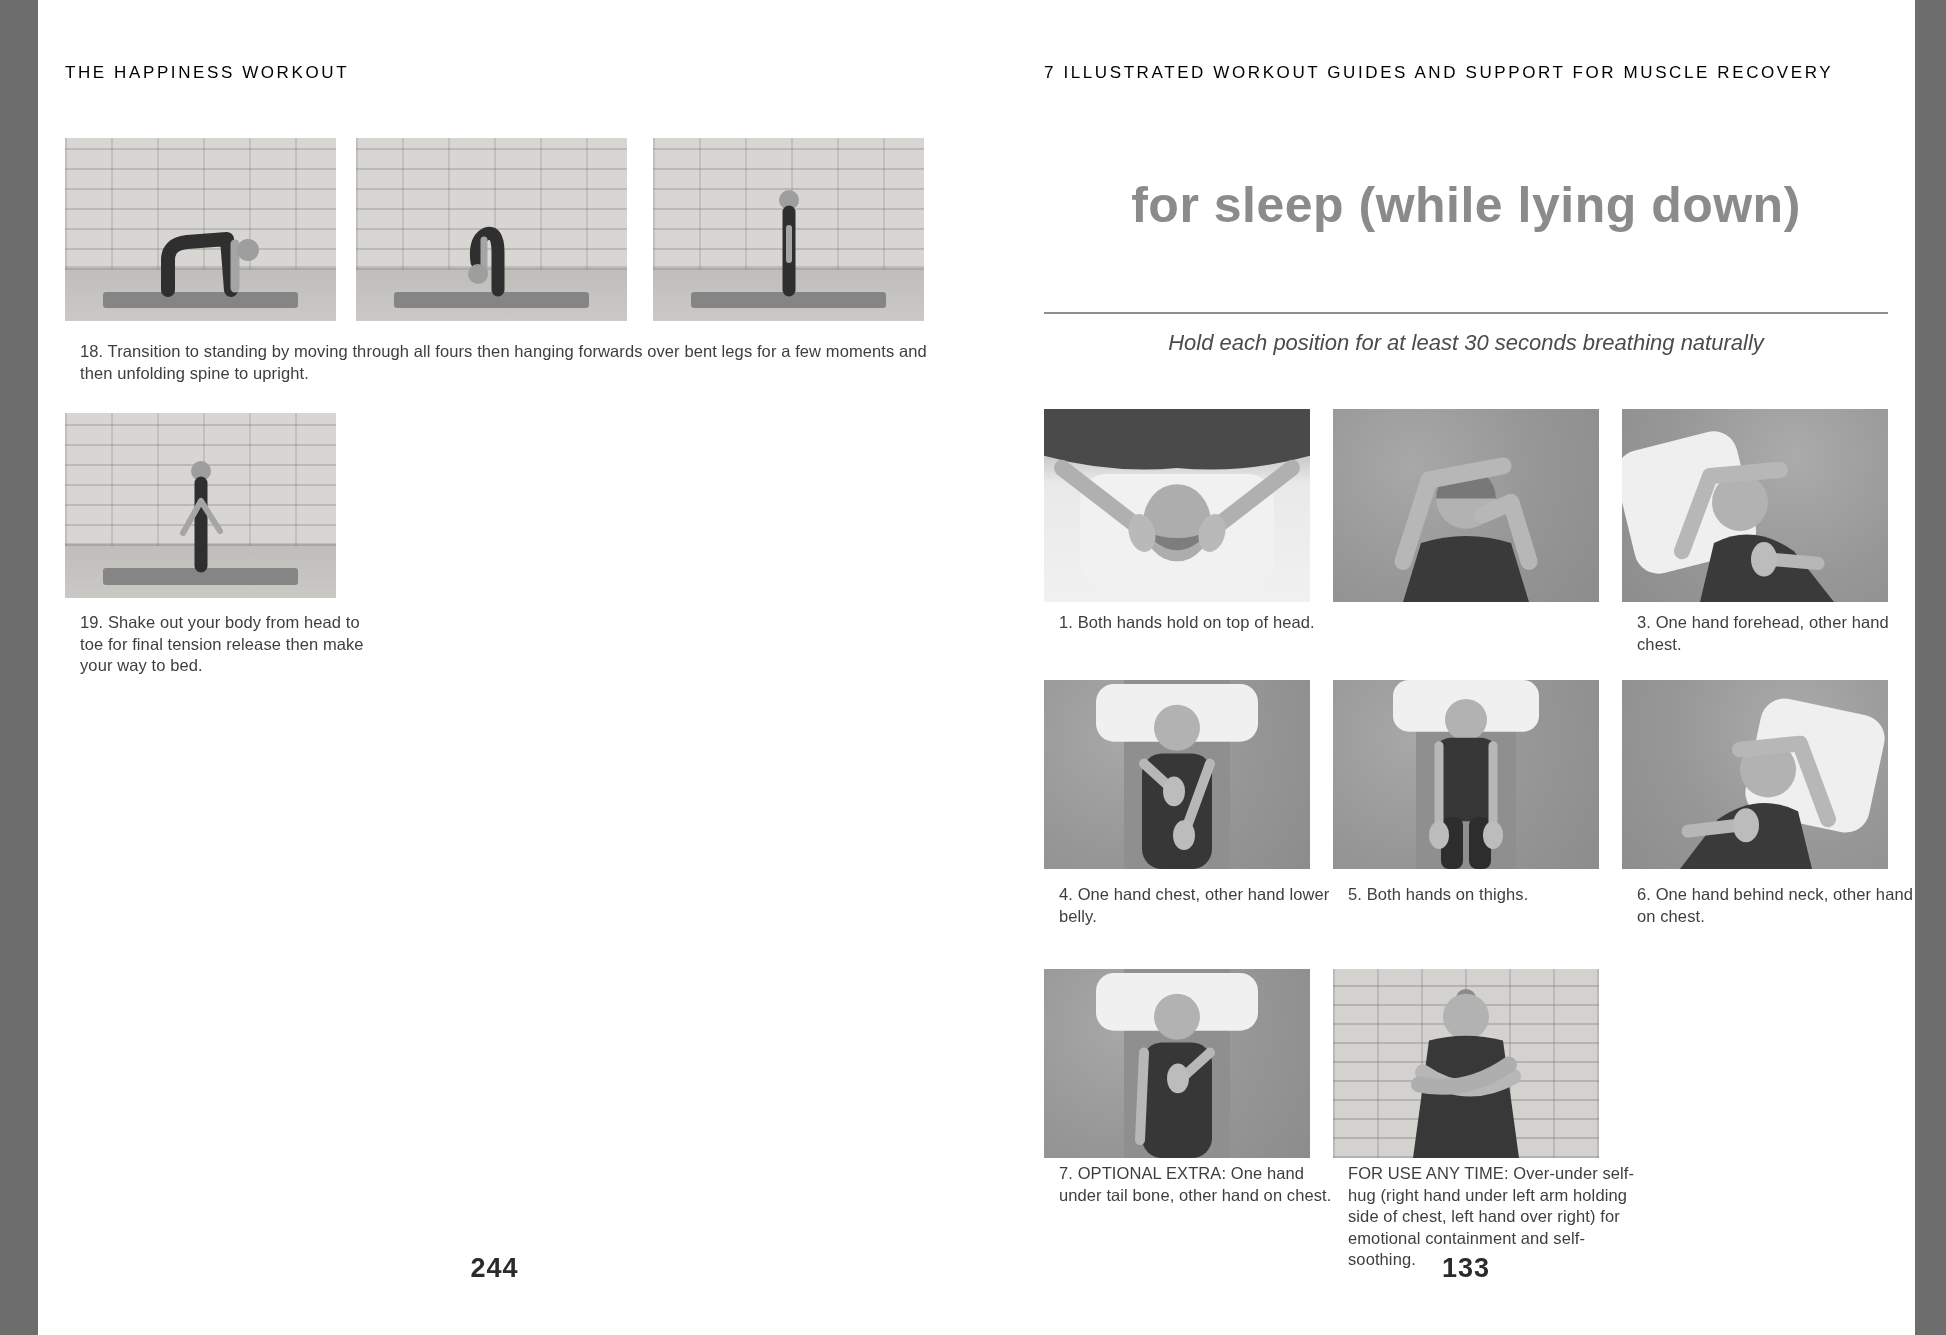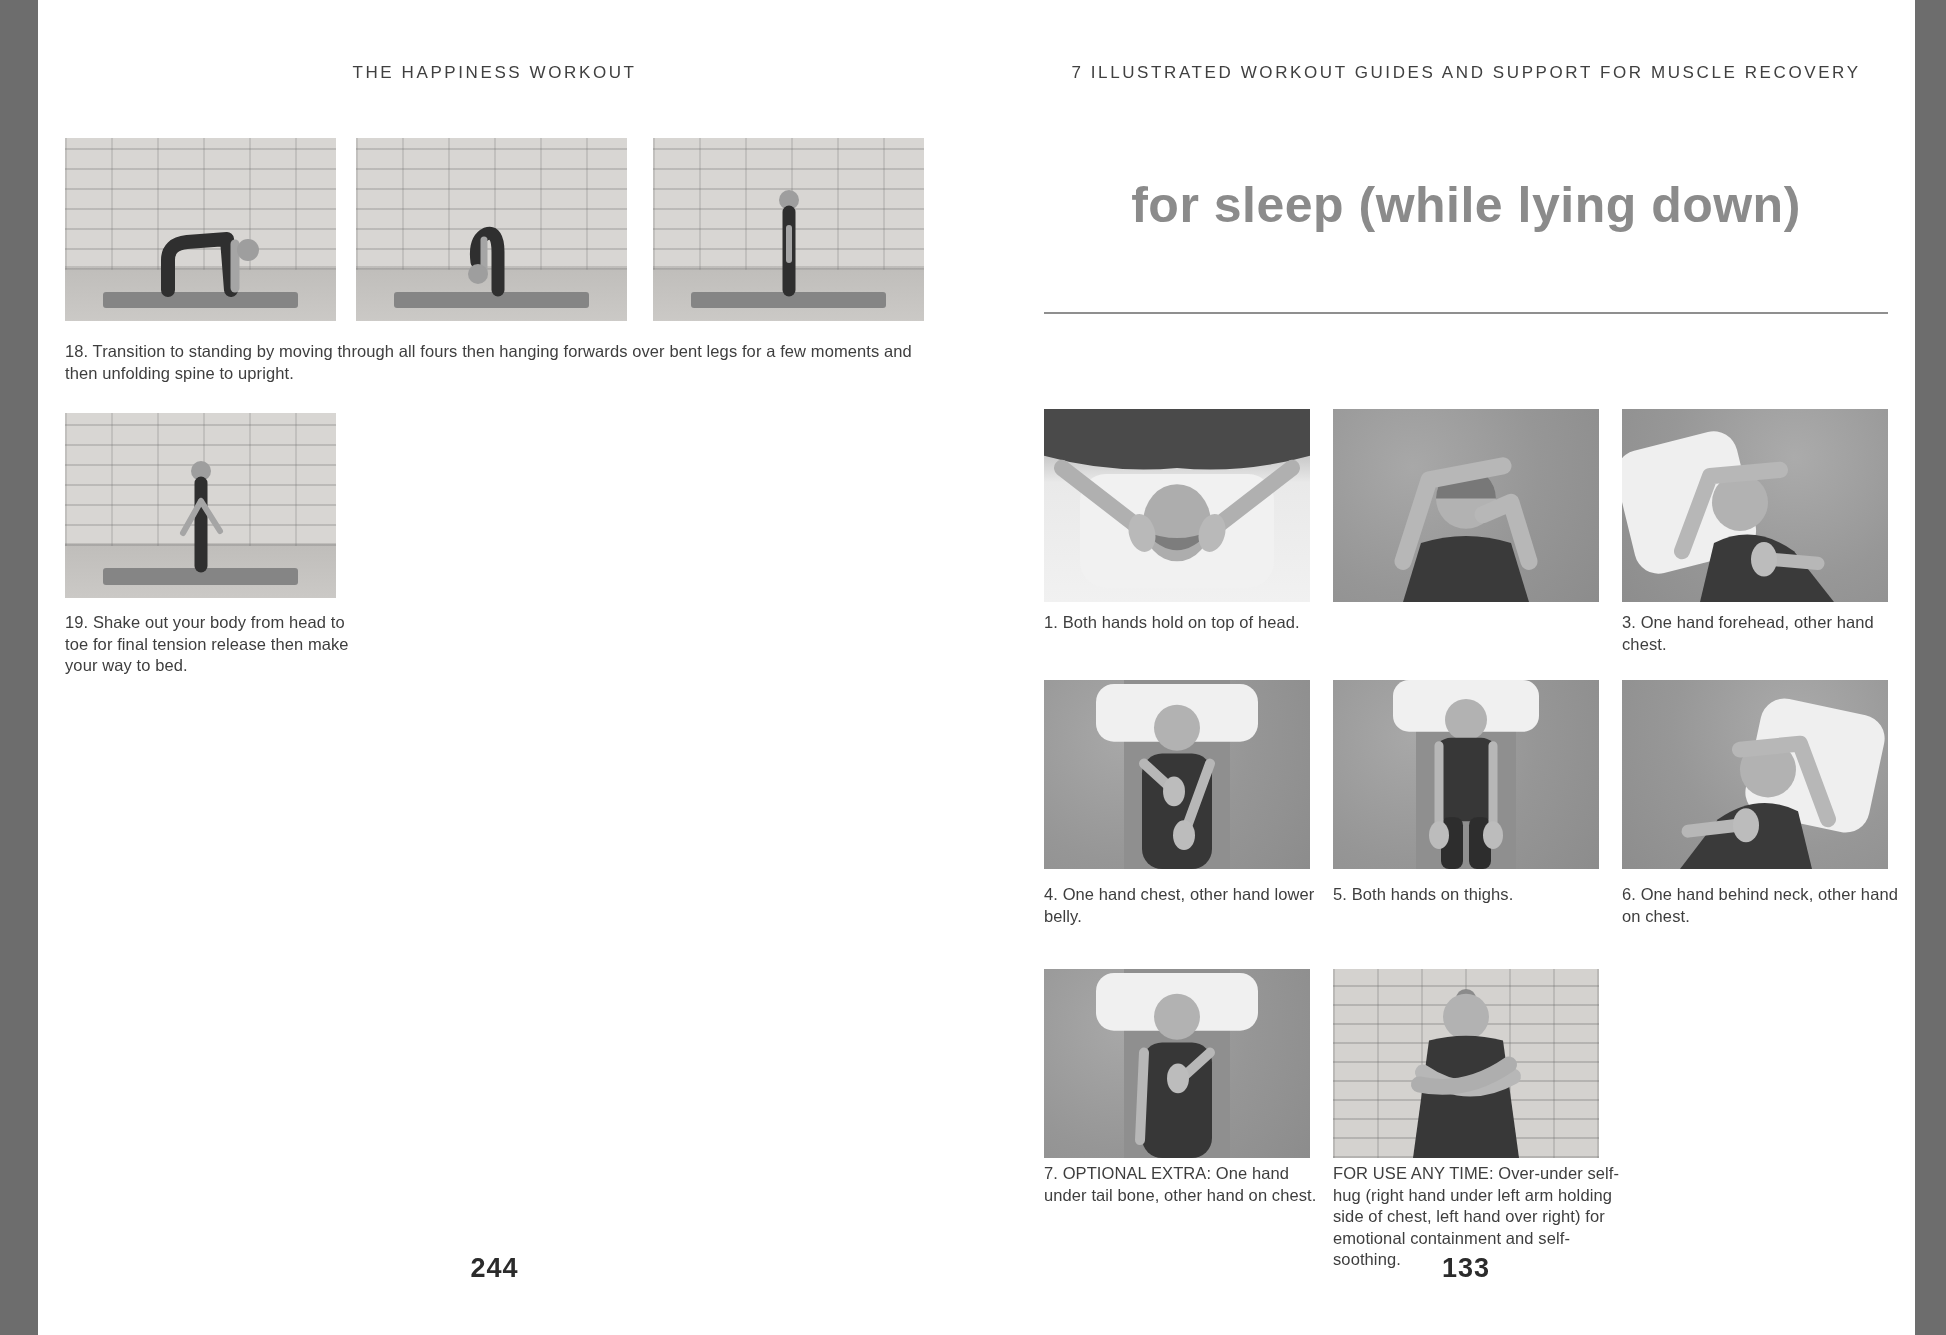--- a/index.html
+++ b/index.html
@@ -1,22 +1,22 @@
 <!DOCTYPE html>
 <html><head>
 <meta charset="utf-8">
 <style>
   html,body{margin:0;padding:0;background:#ffffff;}
   .spread{position:relative;width:1946px;height:1335px;background:#ffffff;overflow:hidden;
           font-family:"Liberation Sans",sans-serif;}
   .edge{position:absolute;top:0;height:1335px;background:#6d6d6d;}
   .edge.left{left:0;width:38px;}
   .edge.right{left:1915px;width:31px;}
-  .running-head{position:absolute;font-size:17px;letter-spacing:2.6px;color:#404040;
-                text-align:center;white-space:nowrap;}
+  .running-head{position:absolute;font-size:17px;letter-spacing:2.6px;color:#000000;
+                white-space:nowrap;}
   .photo{position:absolute;overflow:hidden;background:#d8d6d3;}
   .photo svg{position:absolute;left:0;top:0;width:100%;height:100%;}
   
   .bg-brick{
     background-color:#d8d6d3;
     background-image:
       repeating-linear-gradient(90deg, rgba(105,105,105,.20) 0 2px, transparent 2px 46px),
       repeating-linear-gradient(0deg, rgba(105,105,105,.26) 0 2px, transparent 2px 20px),
       linear-gradient(#bfbdba,#cbc9c6);
     background-size:100% 72%,100% 72%,100% 30%;
@@ -25,21 +25,21 @@
   .bg-brickfull{
     background-color:#d4d2cf;
     background-image:
       repeating-linear-gradient(90deg, rgba(100,100,100,.22) 0 2px, transparent 2px 44px),
       repeating-linear-gradient(0deg, rgba(100,100,100,.28) 0 2px, transparent 2px 19px);}
   .mat{position:absolute;left:14%;right:14%;bottom:7%;height:9%;background:#858585;border-radius:3px;}
   
   .bg-lieA{background:linear-gradient(180deg,#9c9c9c 0%,#b5b5b5 16%,#e9e9e9 38%,#f1f1f1 100%);}
   .bg-lieB{background:radial-gradient(circle at 30% 30%, #a8a8a8 0%, #969696 55%, #8c8c8c 100%);}
   .bg-lieC{background:radial-gradient(circle at 65% 25%, #ababab 0%, #979797 55%, #8d8d8d 100%);}
-  .caption{position:absolute;font-size:16.5px;line-height:21.5px;color:#3e3e3e;letter-spacing:.1px;}
+  .caption{position:absolute;font-size:16.5px;line-height:21.5px;color:#3e3e3e;letter-spacing:.1px;margin-left:15px;}
   .title{position:absolute;left:1024px;width:884px;text-align:center;font-weight:bold;
          font-size:50px;line-height:59px;color:#8b8b8b;letter-spacing:.5px;}
   .rule{position:absolute;left:1044px;top:312px;width:844px;height:2px;background:#8f8f8f;}
   .subtitle{position:absolute;left:1024px;width:884px;top:330px;text-align:center;
             font-style:italic;font-size:22px;color:#4b4b4b;}
   .pagenum{position:absolute;font-size:27px;font-weight:bold;color:#2b2b2b;text-align:center;
            letter-spacing:1px;}
 </style>
 </head>
 <body>
@@ -91,20 +91,21 @@
   </div>
 
   <div class="caption" style="left:65px;top:612px;width:302px">19. Shake out your body from head to toe for final tension release then make your way to bed.</div>
 
   <div class="pagenum" style="left:65px;width:859px;top:1253px">244</div>
 
   <div class="title" style="top:176px">
     <div>for sleep (while lying down)</div>
   </div>
   <div class="rule"></div>
+  <div class="subtitle">Hold each position for at least 30 seconds breathing naturally</div>
 
   <div class="photo bg-lieA" style="left:1044px;top:409px;width:266px;height:193px" aria-label="Lying down, both hands holding the top of the head">
     <svg viewBox="0 0 266 190" preserveAspectRatio="none">
       <path d="M0,0 H266 V46 Q200,64 133,58 Q66,64 0,46 Z" fill="#4a4a4a"></path>
       <rect x="36" y="64" width="194" height="112" rx="26" fill="#f1f1f1"></rect>
       <path d="M18,58 L94,116 M248,58 L172,116" stroke="#b0b0b0" stroke-width="16" stroke-linecap="round"></path>
       <ellipse cx="133" cy="112" rx="34" ry="38" fill="#adadad"></ellipse>
       <path d="M100,120 Q133,158 166,120 Q133,134 100,120 Z" fill="#7d7d7d"></path>
       <ellipse cx="98" cy="122" rx="13" ry="19" fill="#b9b9b9" transform="rotate(-15 98 122)"></ellipse>
       <ellipse cx="168" cy="122" rx="13" ry="19" fill="#b9b9b9" transform="rotate(15 168 122)"></ellipse>

